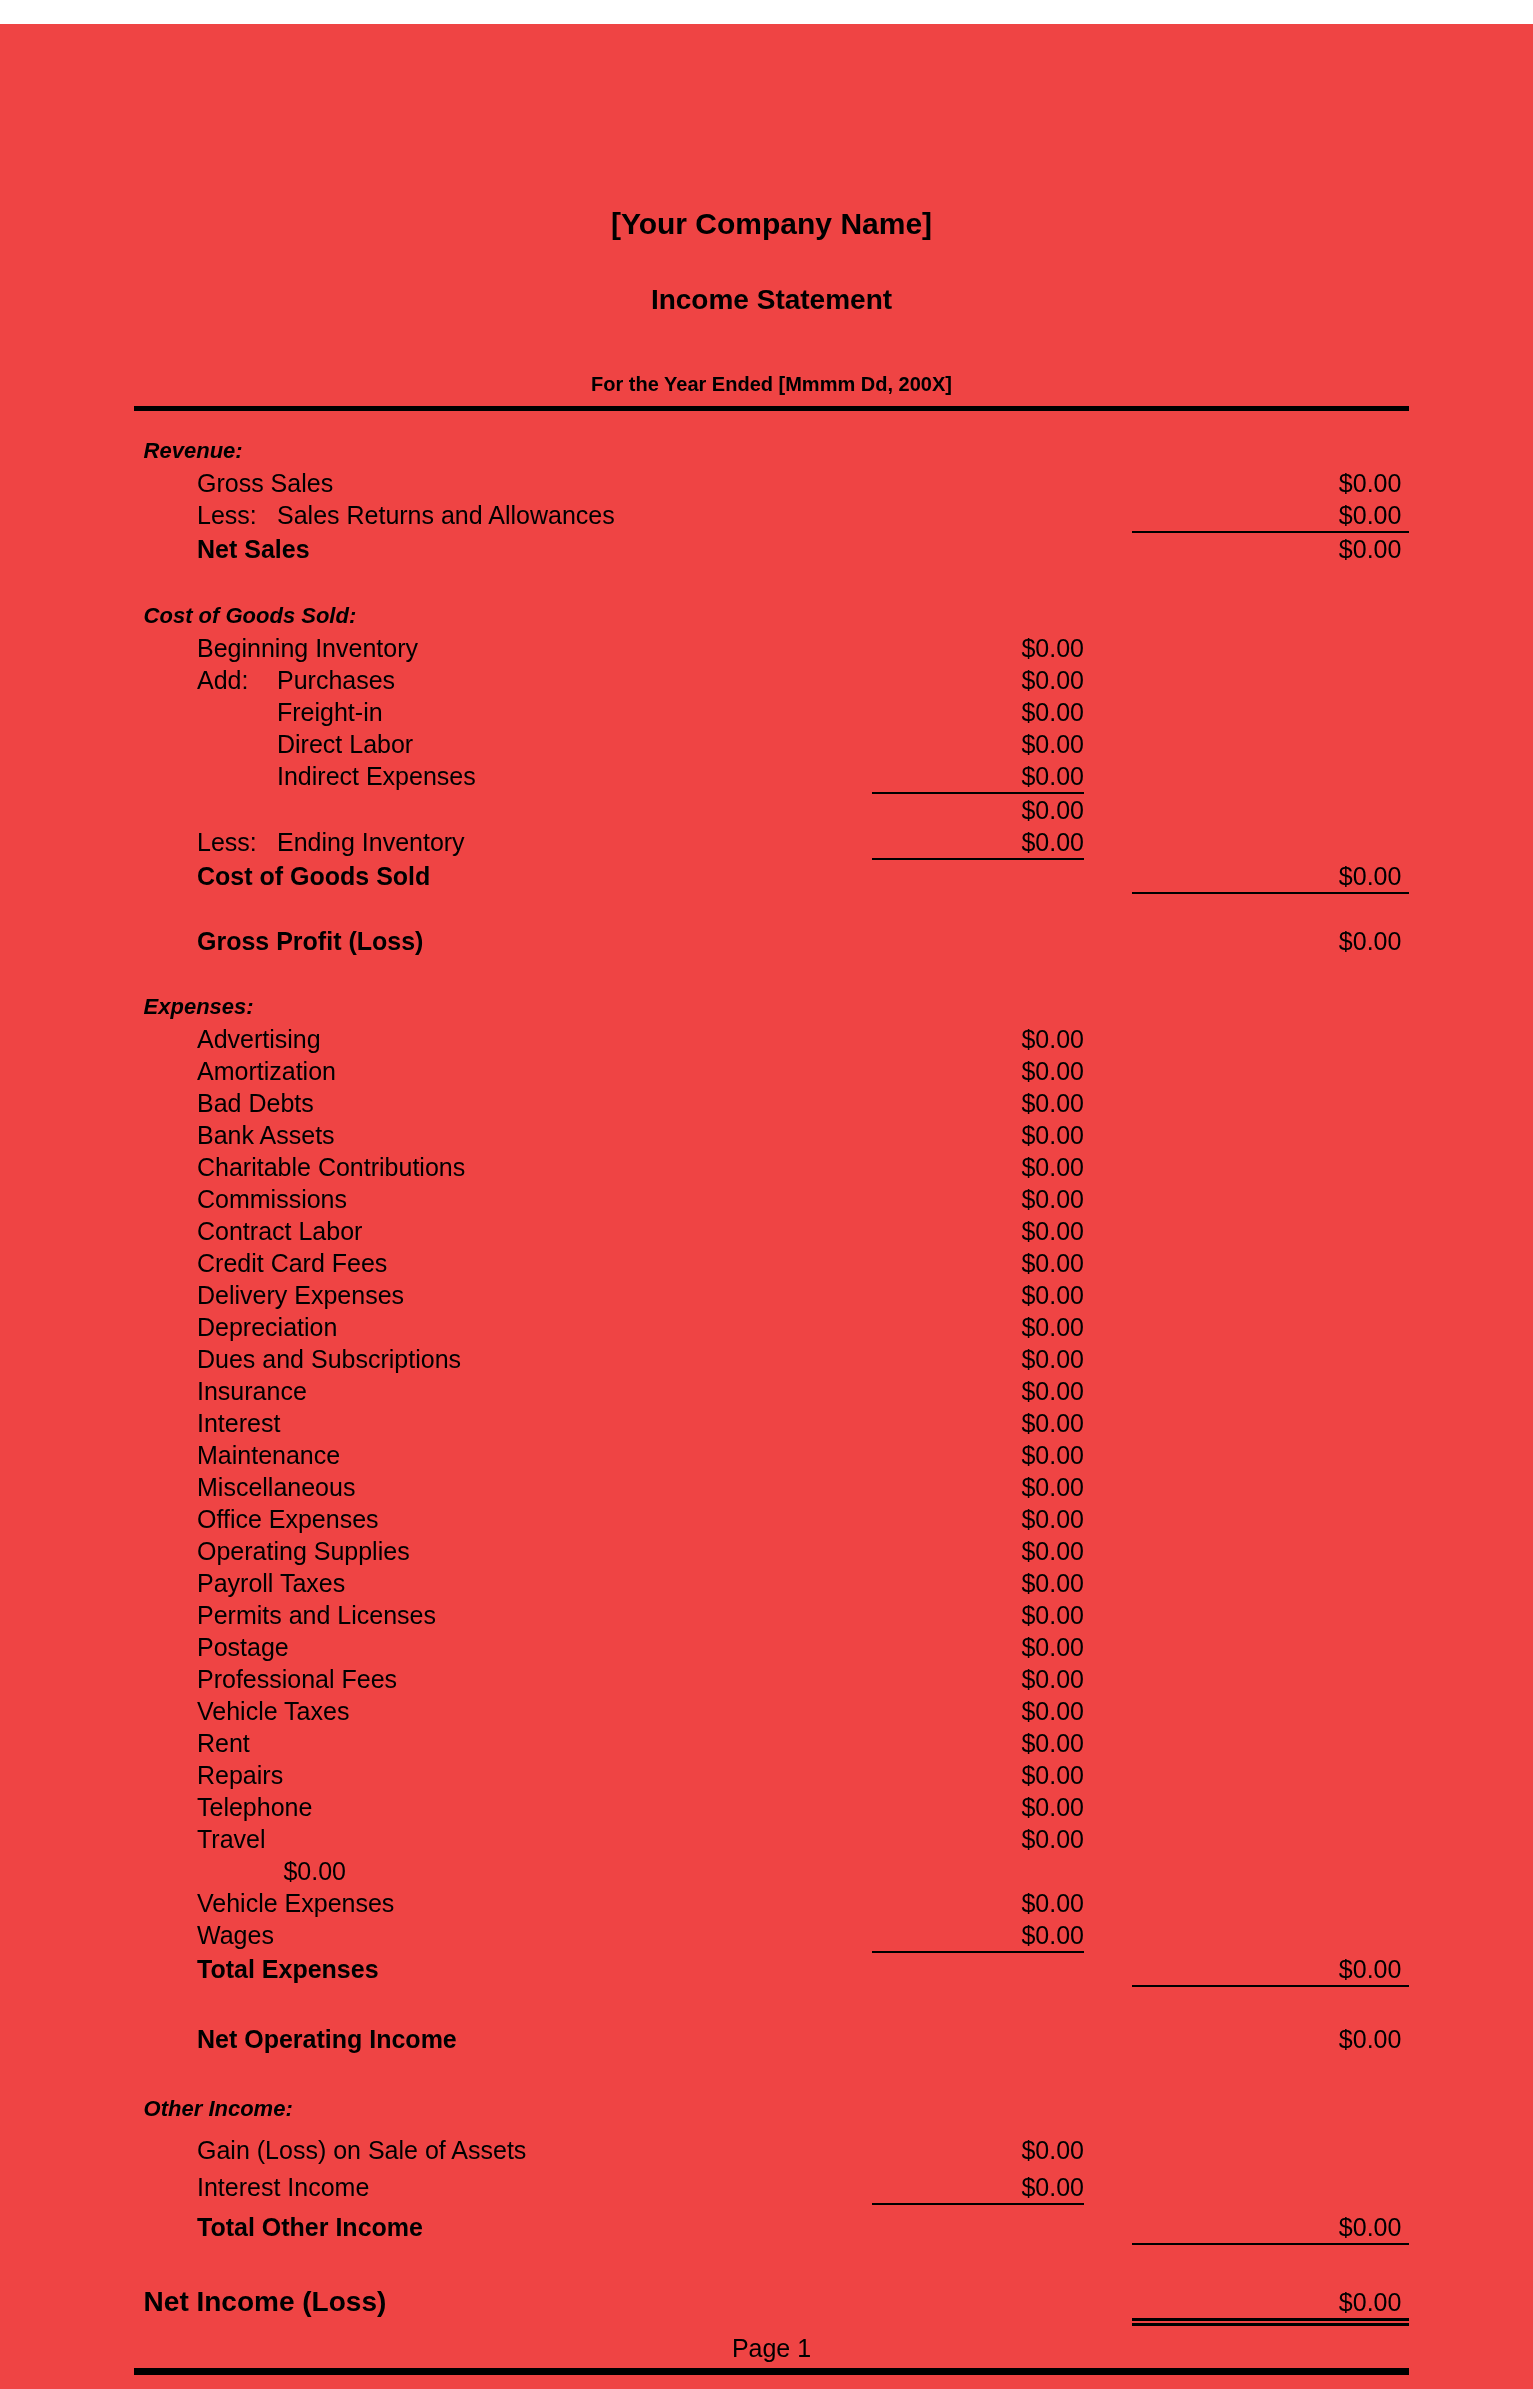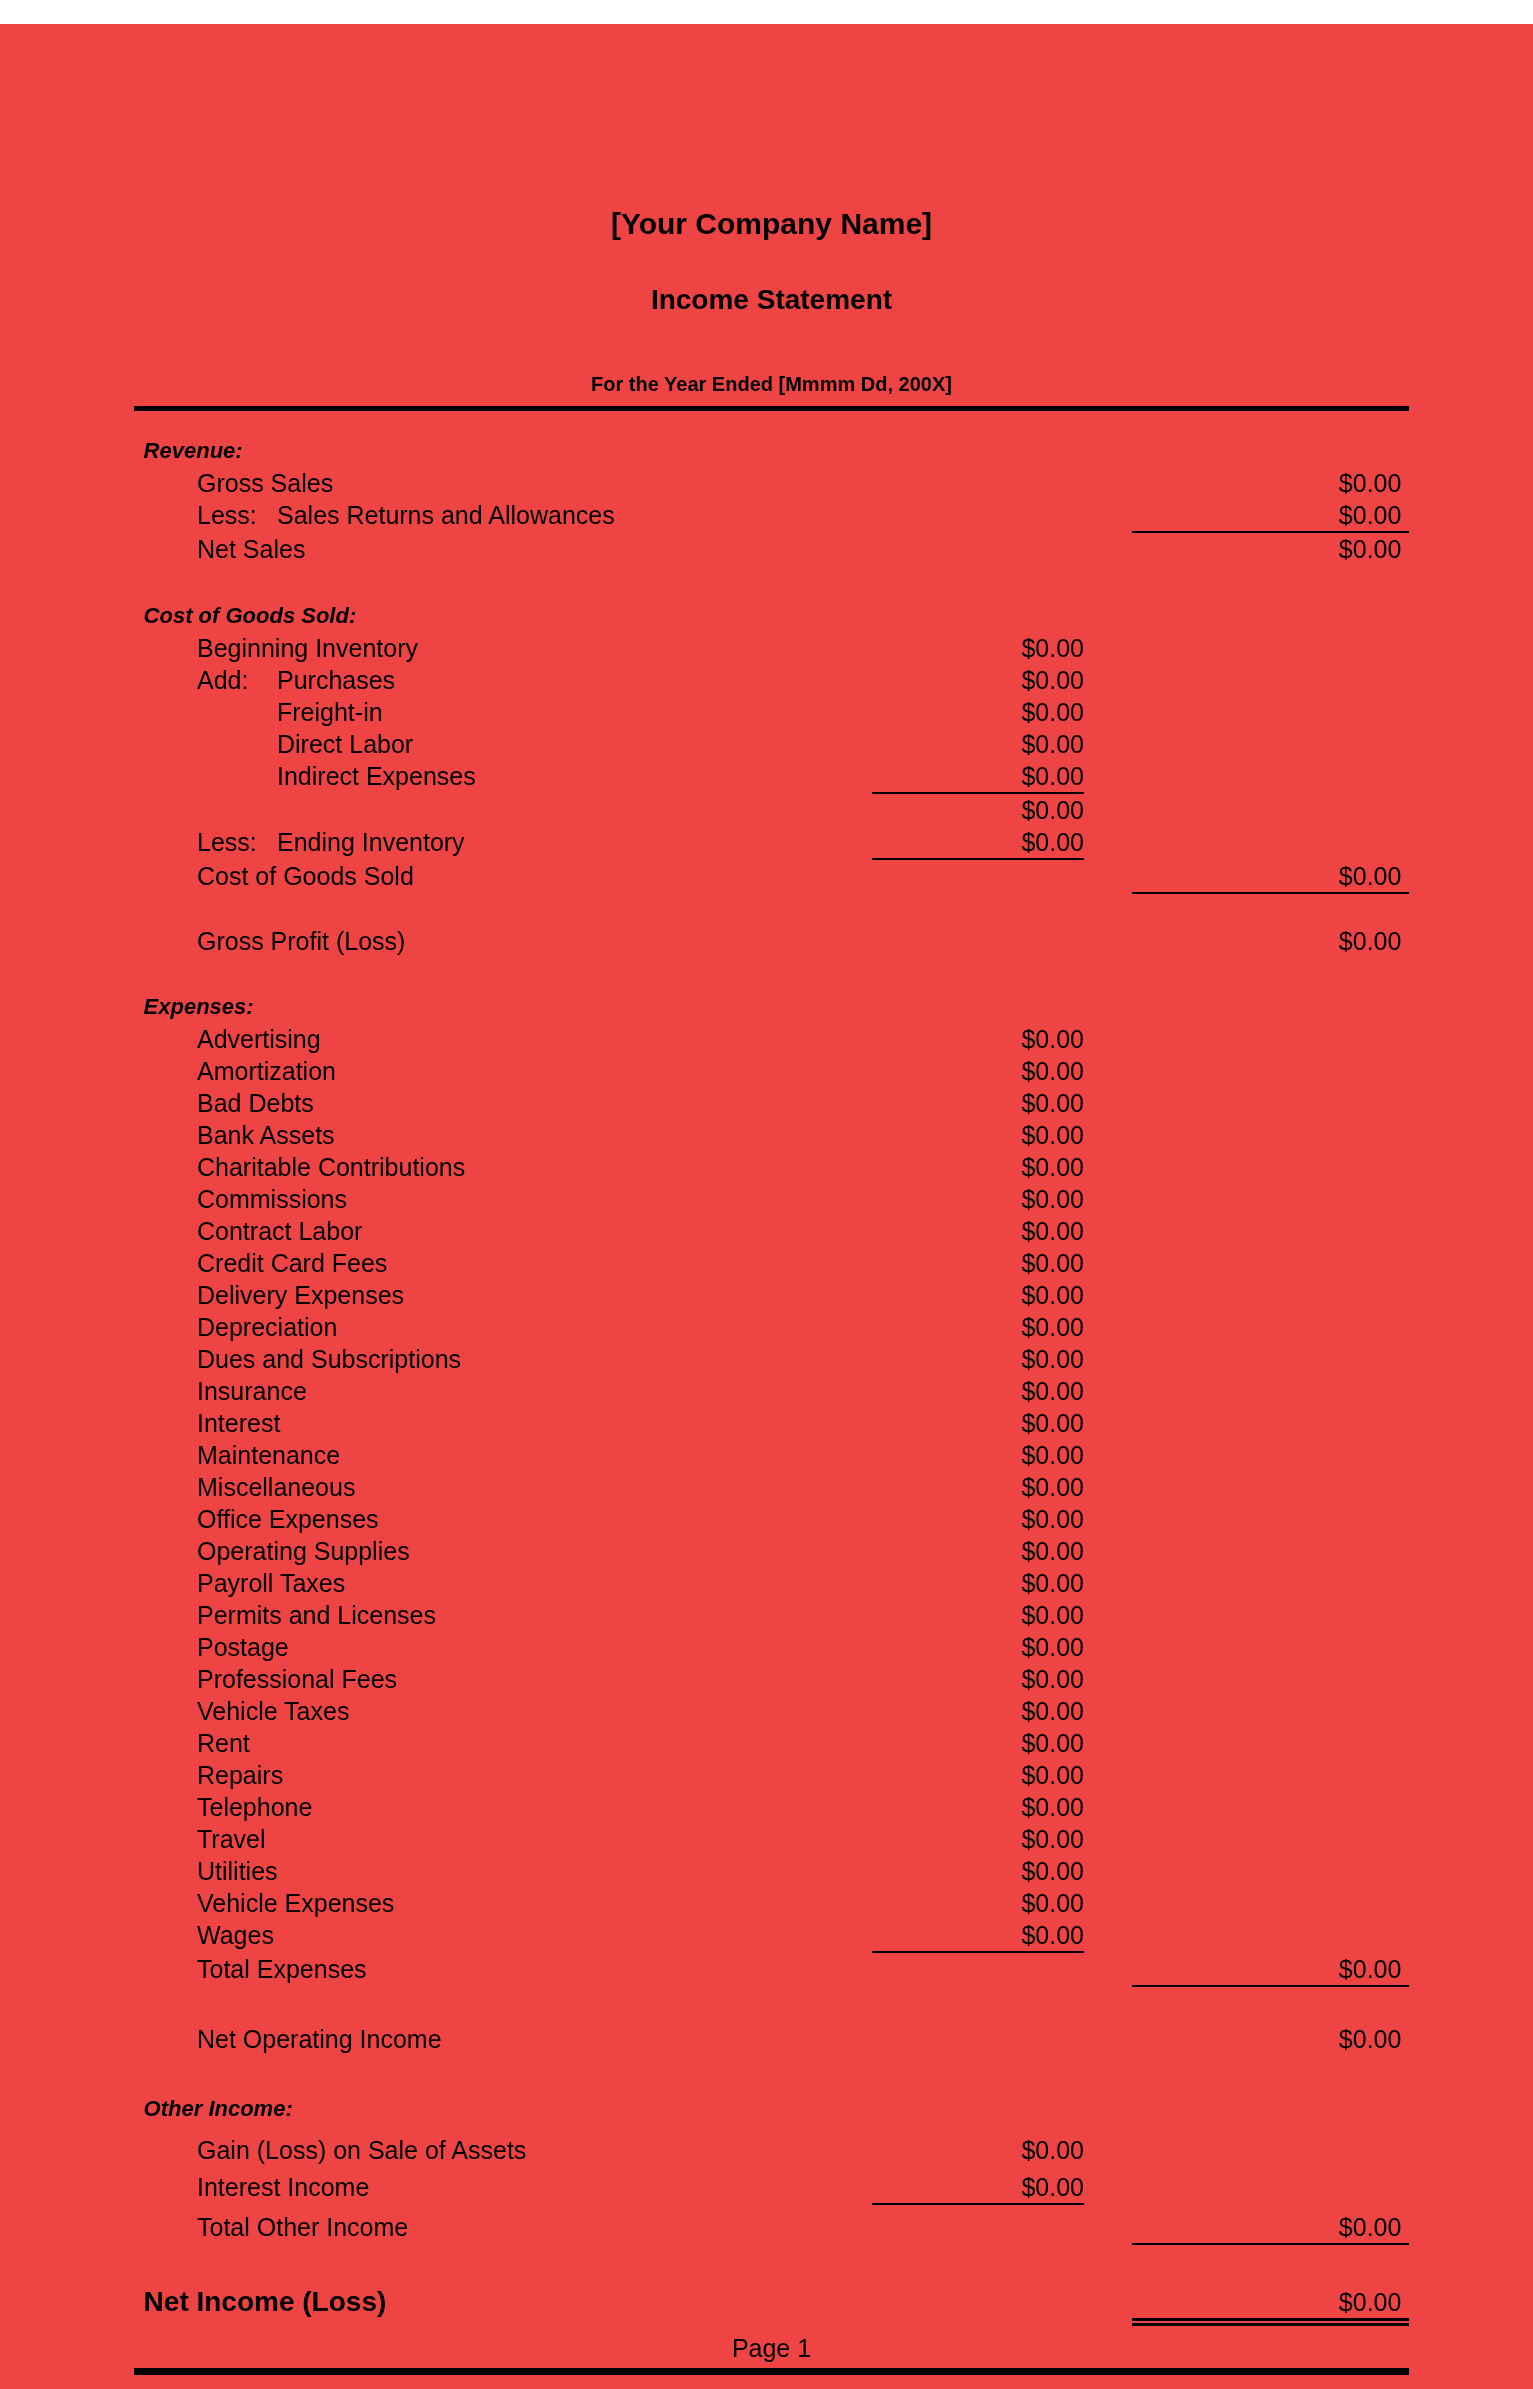--- a/index.html
+++ b/index.html
@@ -31,21 +31,21 @@
     font-weight: bold;
     font-style: italic;
     line-height: 32px;
     padding-left: 9.6px;
   }
   .row { display: flex; font-size: 25px; line-height: 32px; }
   .lbl { width: 738px; box-sizing: border-box; white-space: nowrap; }
   .ind1 { padding-left: 63px; }
   .ind2 { padding-left: 143px; }
   .prefix { display: inline-block; width: 80px; }
-  .b { font-weight: normal; }
+  .b { font-weight: bold; }
   .secstyle { font-weight: bold; font-size: 28px; }
   .lbl.h { padding-left: 9.6px; }
 
   .amt { box-sizing: border-box; text-align: right; }
   .amt.inner { width: 212px; }
   .amt.outer { width: 277px; margin-left: 48px; padding-right: 7.6px; }
   .u  { border-bottom: 2.9px solid #000; }
   .uu { border-bottom: 8.6px double #000; }
 
   
@@ -264,21 +264,20 @@
       <div class="lbl ind1">Telephone</div>
       <div class="amt inner">$0.00</div>
       <div class="amt outer"></div>
     </div>
     <div class="row">
       <div class="lbl ind1">Travel</div>
       <div class="amt inner">$0.00</div>
       <div class="amt outer"></div>
     </div>
     <div class="row">
-      <div class="lbl ind1">Utilities</div>
       <div class="amt inner">$0.00</div>
       <div class="amt outer"></div>
     </div>
     <div class="row">
       <div class="lbl ind1">Vehicle Expenses</div>
       <div class="amt inner">$0.00</div>
       <div class="amt outer"></div>
     </div>
     <div class="row">
       <div class="lbl ind1">Wages</div>

